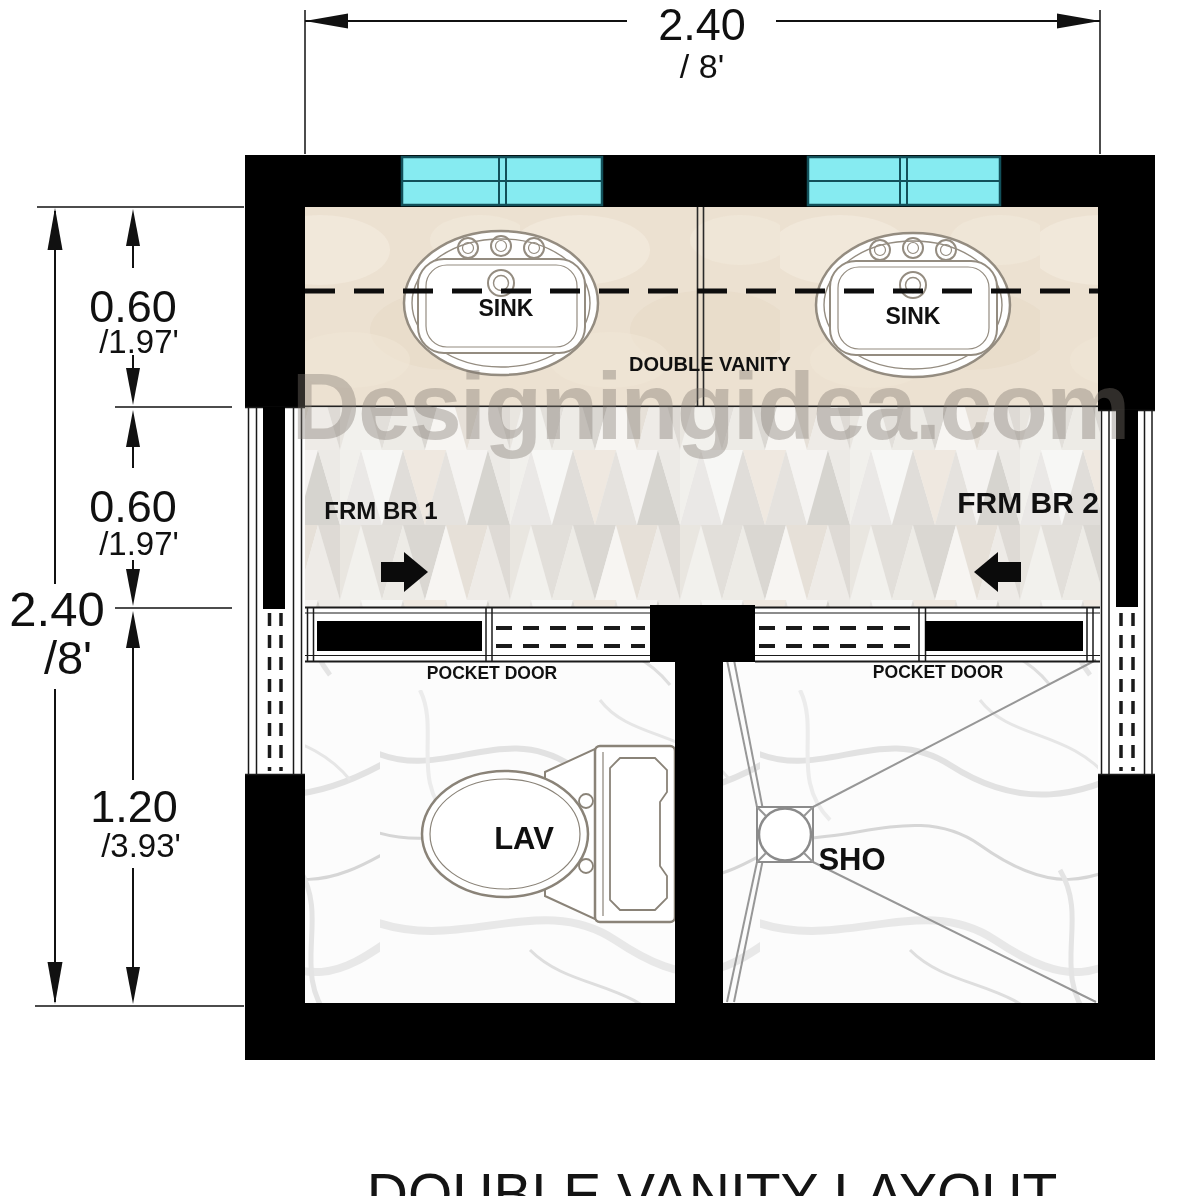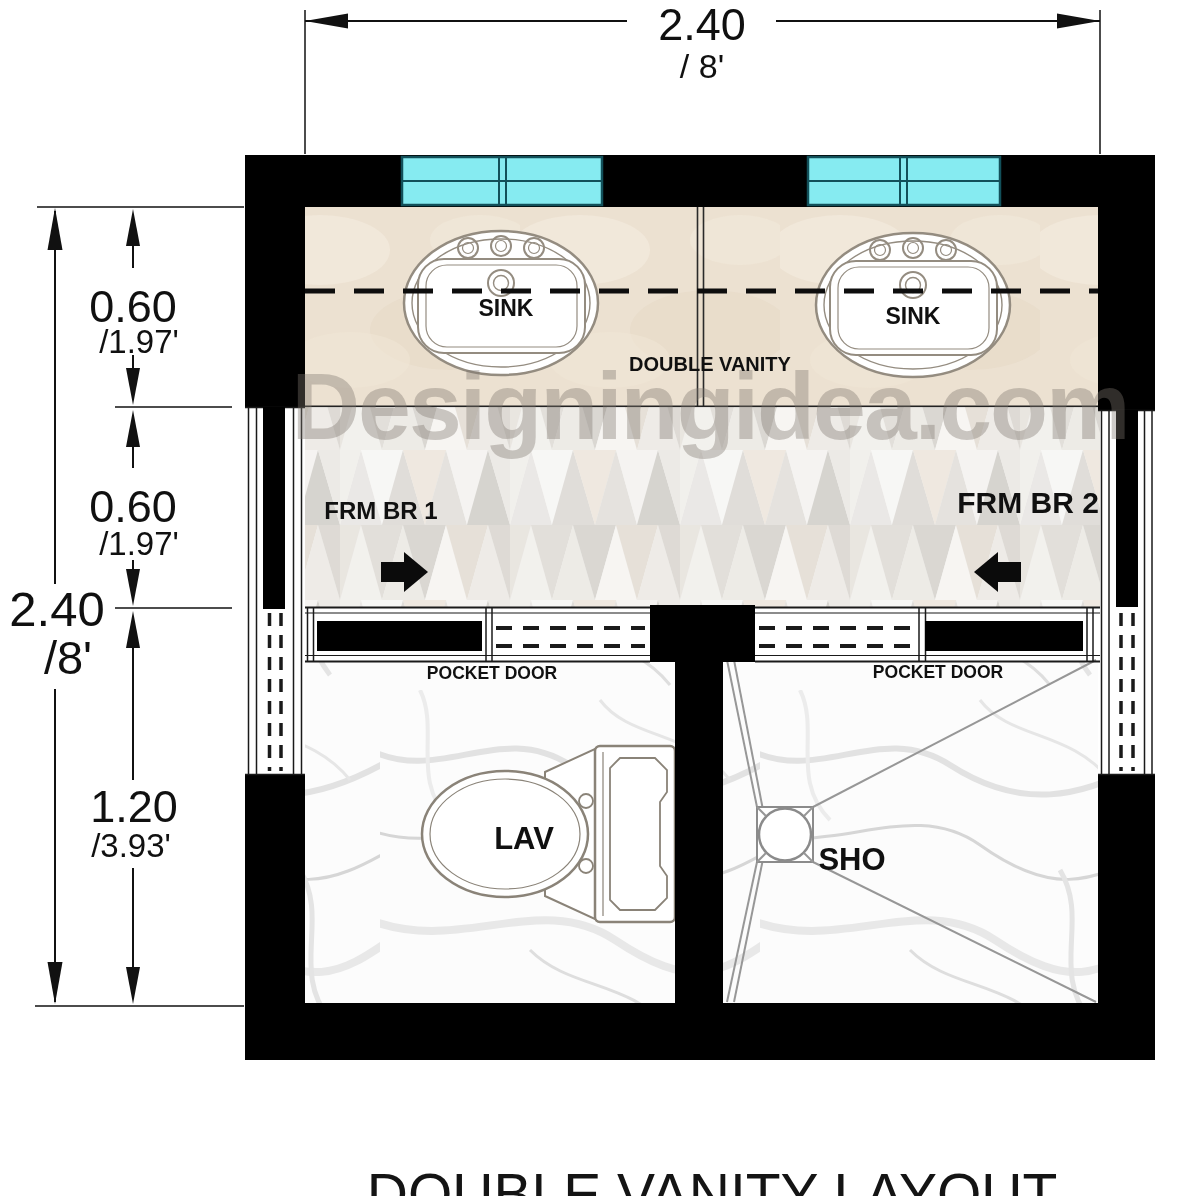--- a/index.html
+++ b/index.html
@@ -251,21 +251,21 @@
 <div class="lbl dim" style="left:133px; top:306px; font-size:45px;">0.60</div>
 <div class="lbl dim" style="left:139px; top:341px; font-size:33px;">/1.97'</div>
 
 <div class="lbl dim" style="left:133px; top:506px; font-size:45px;">0.60</div>
 <div class="lbl dim" style="left:139px; top:543px; font-size:33px;">/1.97'</div>
 
 <div class="lbl dim" style="left:57px; top:609px; font-size:49px;">2.40</div>
 <div class="lbl dim" style="left:68px; top:657px; font-size:47px;">/8'</div>
 
 <div class="lbl dim" style="left:134px; top:806px; font-size:45px;">1.20</div>
-<div class="lbl dim" style="left:131px; top:845px; font-size:33px;">/3.93'</div>
+<div class="lbl dim" style="left:141px; top:845px; font-size:33px;">/3.93'</div>
 
 <div class="lbl bold" style="left:506px; top:308px; font-size:23px;">SINK</div>
 <div class="lbl bold" style="left:913px; top:316px; font-size:23px;">SINK</div>
 <div class="lbl bold" style="left:710px; top:364px; font-size:20px;">DOUBLE VANITY</div>
 <div class="lbl bold" style="left:381px; top:511px; font-size:24px;">FRM BR 1</div>
 <div class="lbl bold" style="left:1028px; top:503px; font-size:30px;">FRM BR 2</div>
 <div class="lbl bold" style="left:492px; top:674px; font-size:17.5px;">POCKET DOOR</div>
 <div class="lbl bold" style="left:938px; top:673px; font-size:17.5px;">POCKET DOOR</div>
 <div class="lbl bold" style="left:524px; top:838px; font-size:31px;">LAV</div>
 <div class="lbl bold" style="left:852px; top:859px; font-size:31px;">SHO</div>

